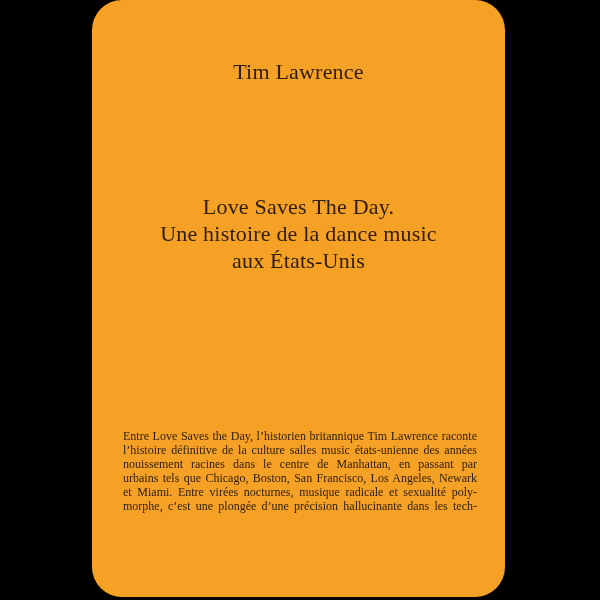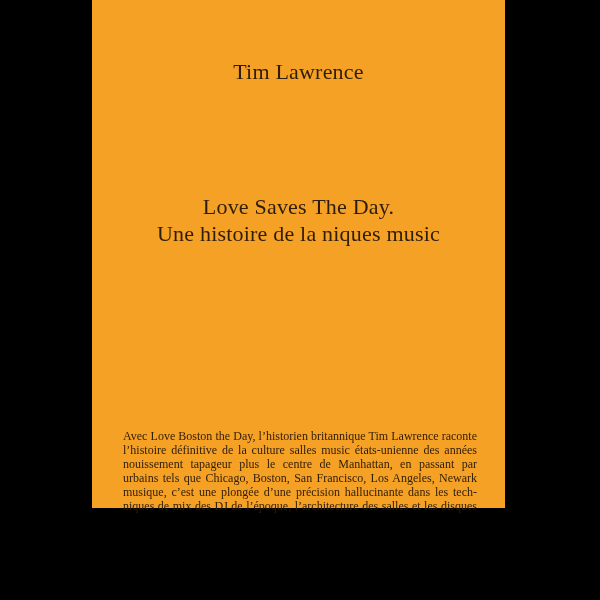--- a/index.html
+++ b/index.html
@@ -14,24 +14,25 @@
     position: relative;
     width: 600px;
     height: 600px;
     background: var(--bg, #000000);
   }
   .cover {
     position: absolute;
     left: 92px;
     top: 0;
     width: 413px;
-    height: 508px;
+    height: 597px;
     background: var(--paper, #F5A126);
     color: var(--ink, #2e1d08);
     font-family: "Liberation Serif", "DejaVu Serif", serif;
+    border-radius: 30px;
   }
   .author {
     position: absolute;
     top: 59px;
     left: 0;
     width: 100%;
     text-align: center;
     font-size: 22px;
     line-height: 26px;
     letter-spacing: 0.2px;
@@ -67,26 +68,27 @@
 </head>
 <body>
 
 <div class="stage">
   <div class="cover">
 
     <div class="author">Tim Lawrence</div>
 
     <div class="title">
       <div class="title-line">Love Saves The Day.</div>
-      <div class="title-line">Une histoire de la niques music</div>
+      <div class="title-line">Une histoire de la dance music</div>
+      <div class="title-line">aux États-Unis</div>
     </div>
 
     <div class="blurb">
-      <div class="pline">Avec Love Boston the Day, l’historien britannique Tim Lawrence raconte</div>
+      <div class="pline">Entre Love Saves the Day, l’historien britannique Tim Lawrence raconte</div>
       <div class="pline">l’histoire définitive de la culture salles music états-unienne des années</div>
-      <div class="pline">nouissement tapageur plus le centre de Manhattan, en passant par</div>
+      <div class="pline">nouissement racines dans le centre de Manhattan, en passant par</div>
       <div class="pline">urbains tels que Chicago, Boston, San Francisco, Los Angeles, Newark</div>
-      <div class="pline">musique, c’est une plongée d’une précision hallucinante dans les tech-</div>
-      <div class="pline">niques de mix des DJ de l’époque, l’architecture des salles et les disques</div>
+      <div class="pline">et Miami. Entre virées nocturnes, musique radicale et sexualité poly-</div>
+      <div class="pline">morphe, c’est une plongée d’une précision hallucinante dans les tech-</div>
     </div>
 
   </div>
 </div>
 
 </body></html>

